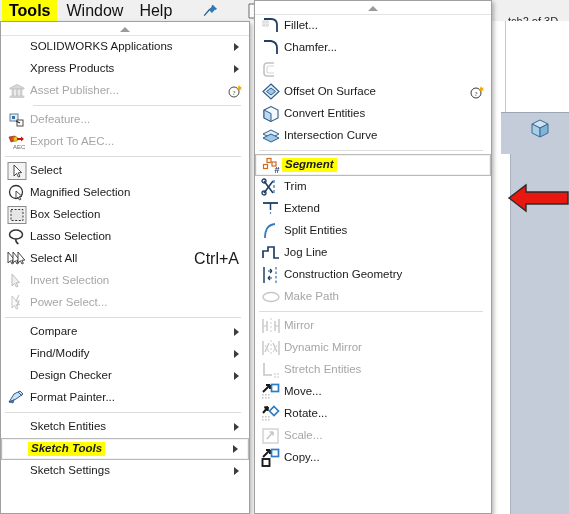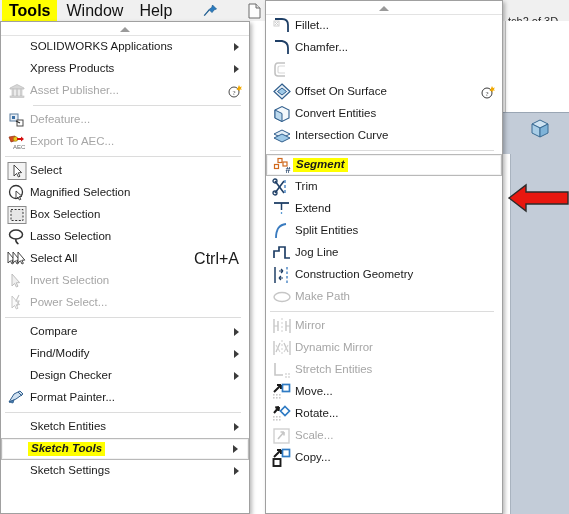--- a/index.html
+++ b/index.html
@@ -71,21 +71,21 @@
   }
 
   
   .menu {
     position: absolute;
     background: #ffffff;
     border: 1px solid #a0a0a0;
     box-shadow: 2px 2px 4px rgba(0,0,0,0.28);
   }
   #menu-tools { left: 0px; top: 21px; width: 250px; height: 493px; }
-  #menu-sketchtools { left: 265px; top: 0px; width: 238px; height: 514px; }
+  #menu-sketchtools { left: 254px; top: 0px; width: 238px; height: 514px; }
 
   .scroll-arrow {
     height: 14px; position: relative; background: #ffffff;
     border-bottom: 1px solid #e3e3e3;
   }
   .scroll-arrow::after {
     content: ""; position: absolute; left: 50%; top: 5px; margin-left: -5px;
     width: 0; height: 0;
     border-left: 5px solid transparent; border-right: 5px solid transparent;
     border-bottom: 5px solid #9a9a9a;

